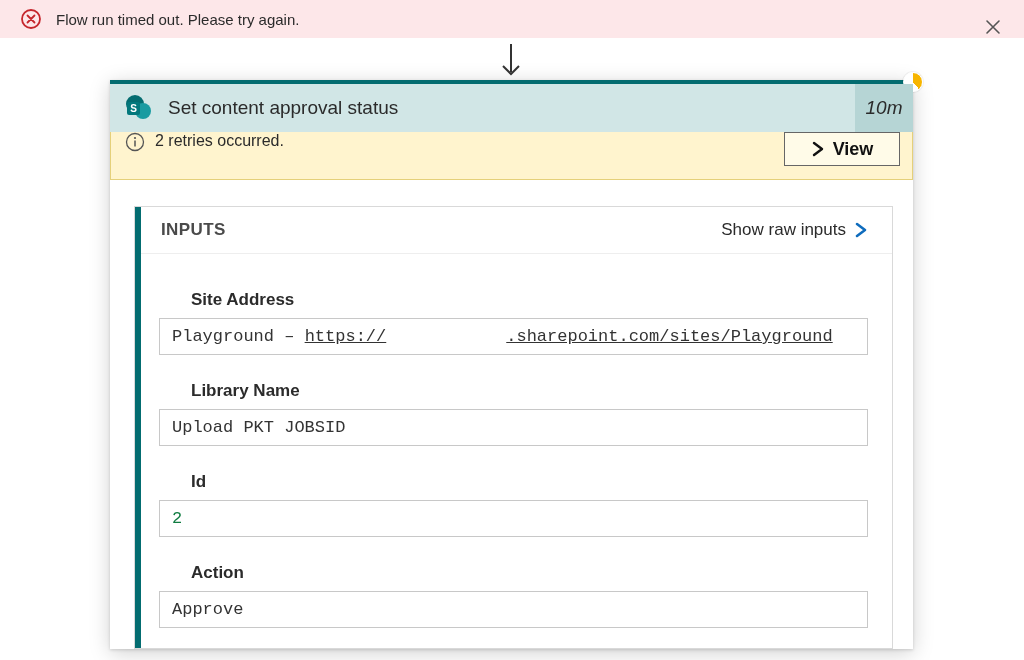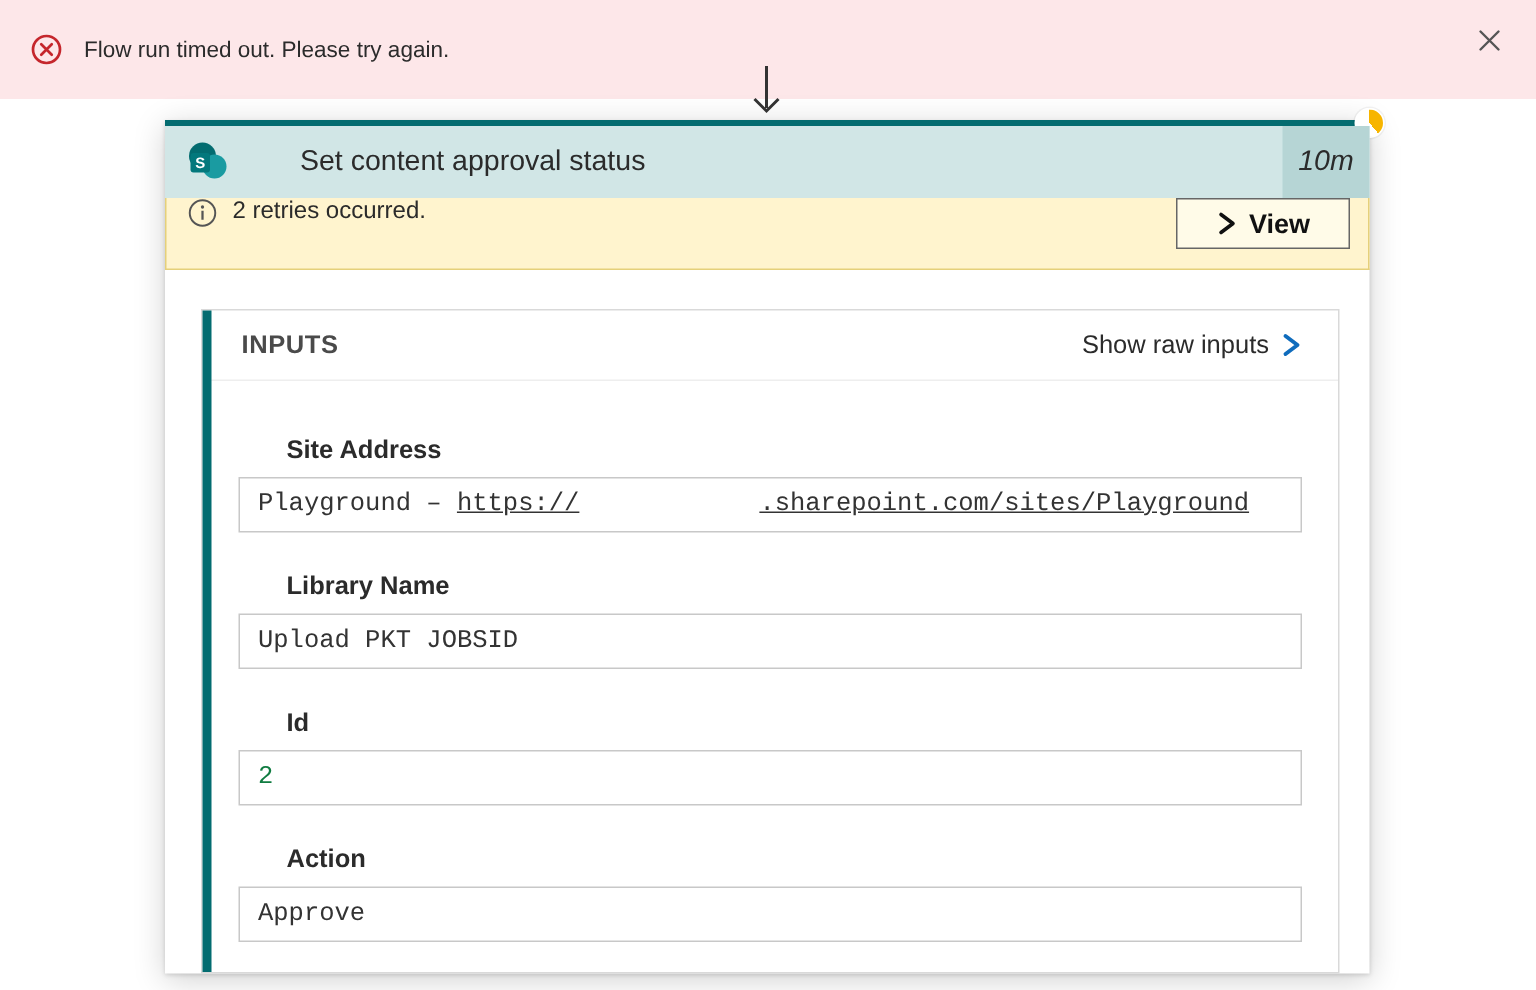--- a/index.html
+++ b/index.html
@@ -1,42 +1,42 @@
 <!DOCTYPE html>
 <html><head>
 <meta charset="utf-8">
 <style>
   * { margin: 0; padding: 0; box-sizing: border-box; }
   html, body { width: 1024px; height: 660px; overflow: hidden; font-family: "Segoe UI", -apple-system, Helvetica, Arial, sans-serif; background: #fff; color: #323130; }
 
   
   .banner {
     display: flex; align-items: center; gap: 14px;
-    background: #fde7e9; height: 66px; padding: 0 20px; position: relative;
+    background: #fde7e9; height: 38px; padding: 0 20px; position: relative;
   }
   .banner .msg { font-size: 15px; color: #2b2b2b; }
   .banner .close { position: absolute; right: 18px; top: 14px; cursor: pointer; padding: 4px;}
 
   
   .arrow-wrap { position: absolute; left: 497px; top: 42px; z-index: 1; }
 
   
   .card {
     position: absolute; left: 110px; top: 80px; width: 803px;
     background: #fff; border-top: 4px solid #036c70;
     box-shadow: 0 1px 3px rgba(0,0,0,.15), 0 4px 20px rgba(0,0,0,.18);
   }
   .card-header {
     position: relative; display: flex; align-items: center;
     height: 48px; background: #d1e6e6;
   }
   .sp-icon-wrap {
     width: 58px; height: 48px; display: flex; align-items: center; justify-content: center;
   }
-  .card-title { font-size: 19px; color: #2b2b2b; flex: 1; padding-left: 0px; margin-left: 32px;}
+  .card-title { font-size: 19px; color: #2b2b2b; flex: 1; padding-left: 0px;}
   .duration {
     height: 48px; width: 58px; display: flex; align-items: center; justify-content: center;
     background: #b6d5d5; font-size: 19px; color: #2b2b2b; font-style: italic;
   }
   .status-dot {
     position: absolute; right: -10px; top: -12px; width: 20px; height: 20px;
     border-radius: 50%;
     background: conic-gradient(#f7b500 0deg, #f7b500 140deg, #fff 140deg, #fff 360deg);
     border: 1px solid #fff;
     box-shadow: 0 0 0 1px rgba(0,0,0,.05);

